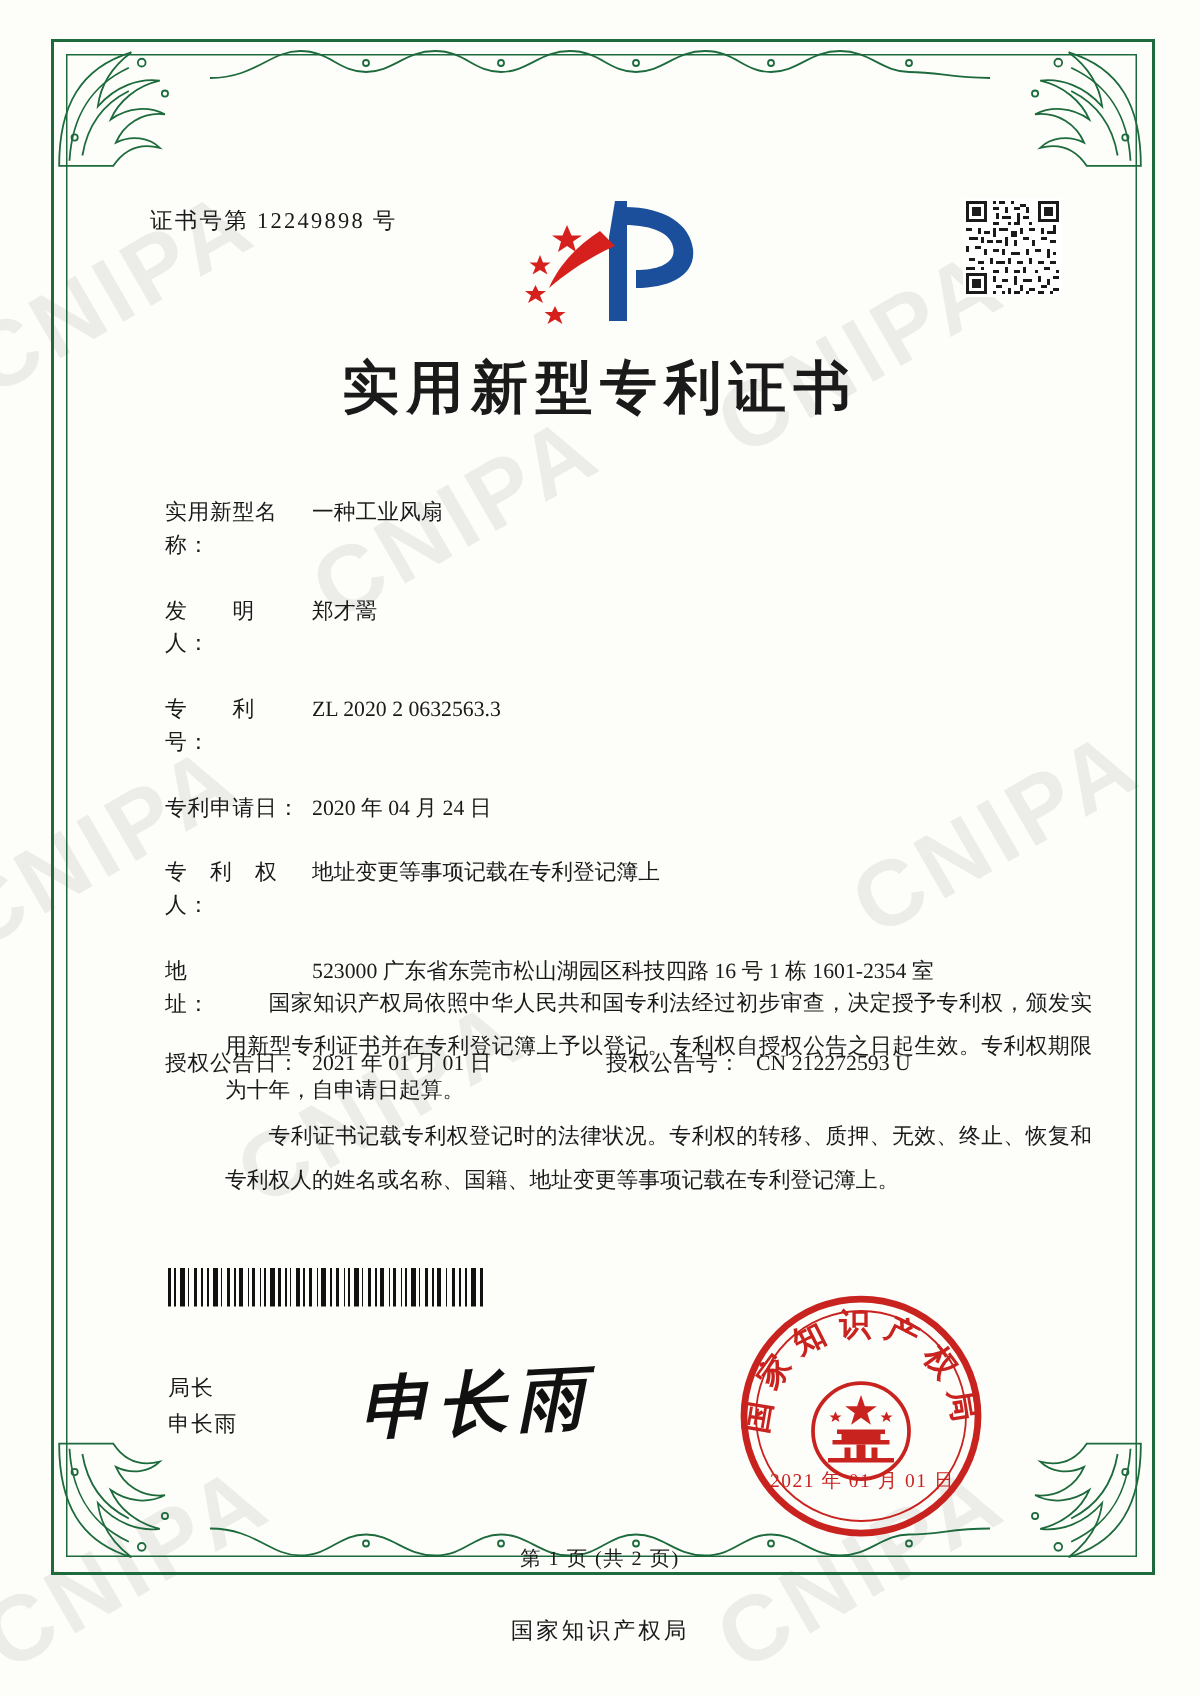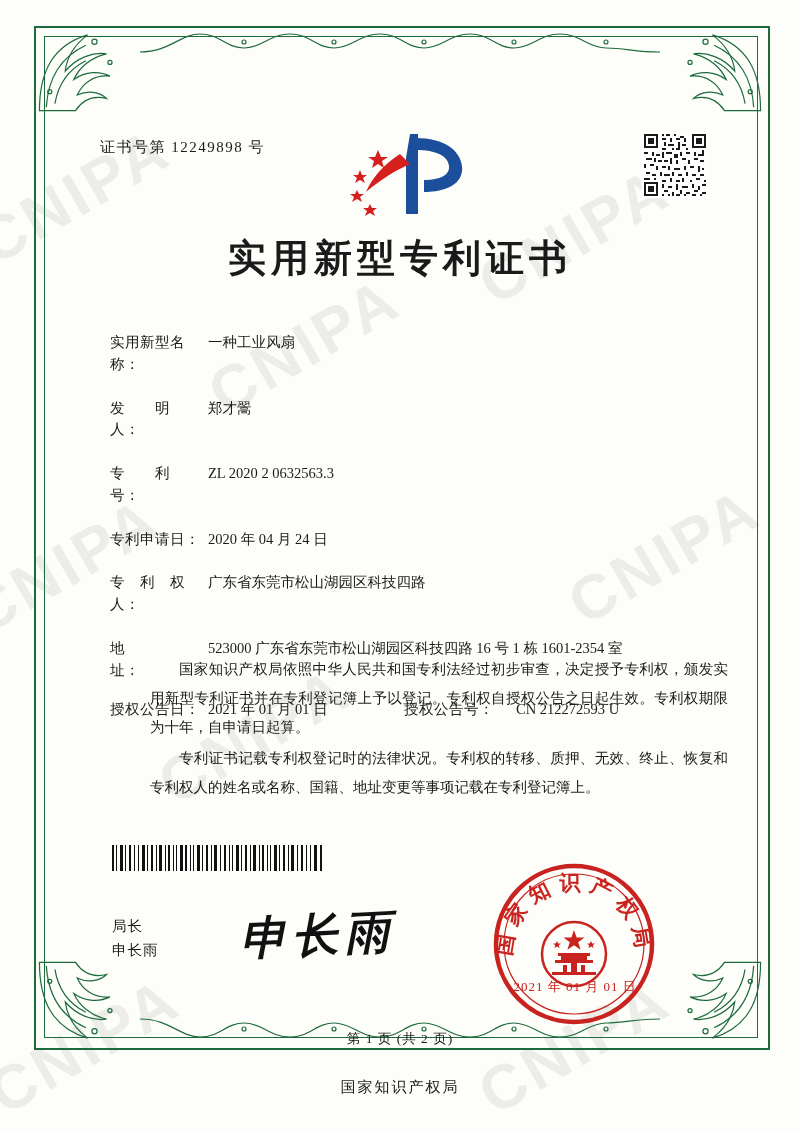--- a/index.html
+++ b/index.html
@@ -160,21 +160,21 @@
     flex: 0 0 98px;
     display: flex;
     justify-content: space-between;
     letter-spacing: 0.5px;
   }
   .rd-val1 { width: 196px; flex: 0 0 196px; }
   .rd-label2 {
     flex: 0 0 100px;
     letter-spacing: 0.5px;
   }
-  .rd-val2 { flex: 1; margin-left: 12px; }
+  .rd-val2 { flex: 1; }
 
   .paragraphs {
     position: absolute;
     left: 110px;
     top: 655px;
     width: 578px;
     font-size: 14.5px;
     line-height: 2.0;
     text-align: justify;
     margin-left: 40px;
@@ -479,21 +479,21 @@
     <div class="field-row">
       <div class="f-label">专　　利　号：</div>
       <div class="f-value">ZL 2020 2 0632563.3</div>
     </div>
     <div class="field-row">
       <div class="f-label">专利申请日：</div>
       <div class="f-value">2020 年 04 月 24 日</div>
     </div>
     <div class="field-row">
       <div class="f-label">专　利　权　人：</div>
-      <div class="f-value">广东省东莞市松山湖园区科技四路</div>
+      <div class="f-value">地址变更等事项记载在专利登记簿上</div>
     </div>
     <div class="field-row" style="margin-bottom:18px;">
       <div class="f-label">地　　　　址：</div>
       <div class="f-value">523000 广东省东莞市松山湖园区科技四路 16 号 1 栋 1601-2354 室</div>
     </div>
 
     <div class="row-double">
       <div class="rd-label">授权公告日：</div>
       <div class="rd-val1">2021 年 01 月 01 日</div>
       <div class="rd-label2">授权公告号：</div>

